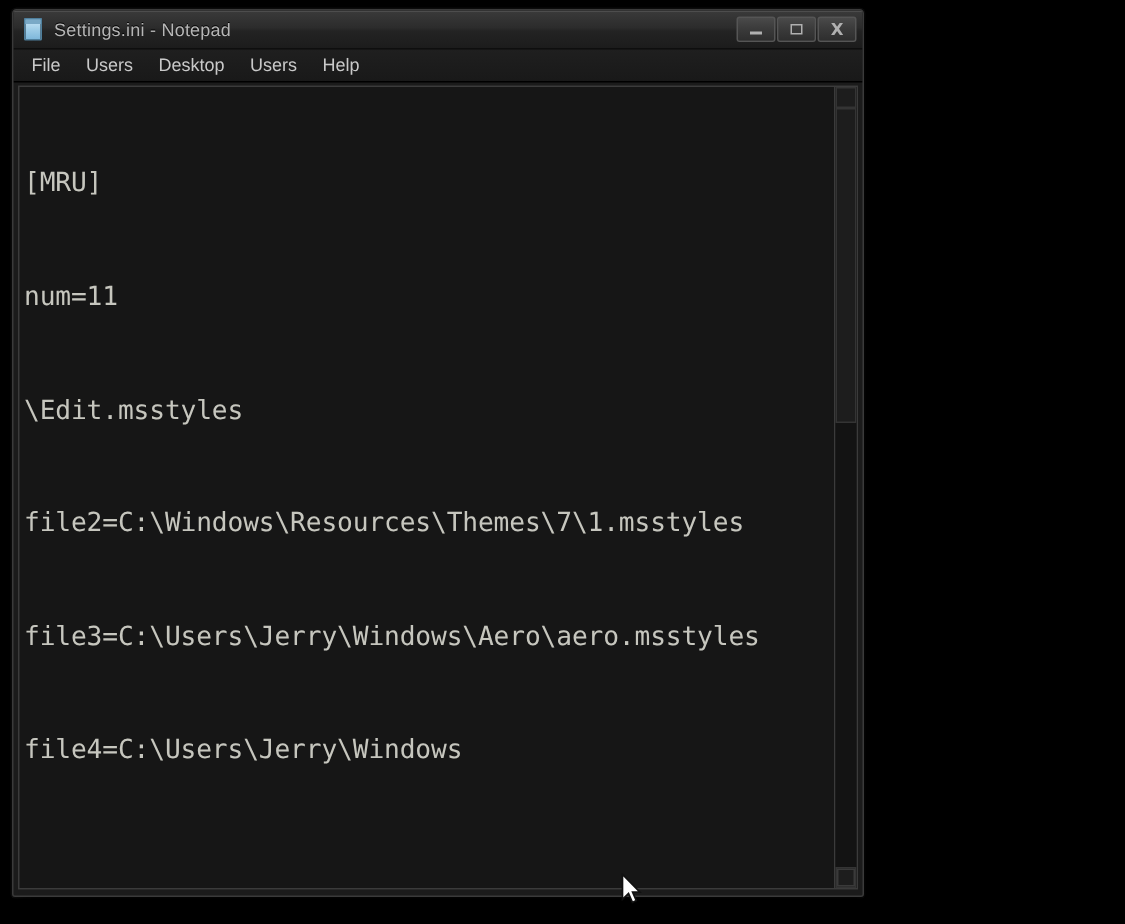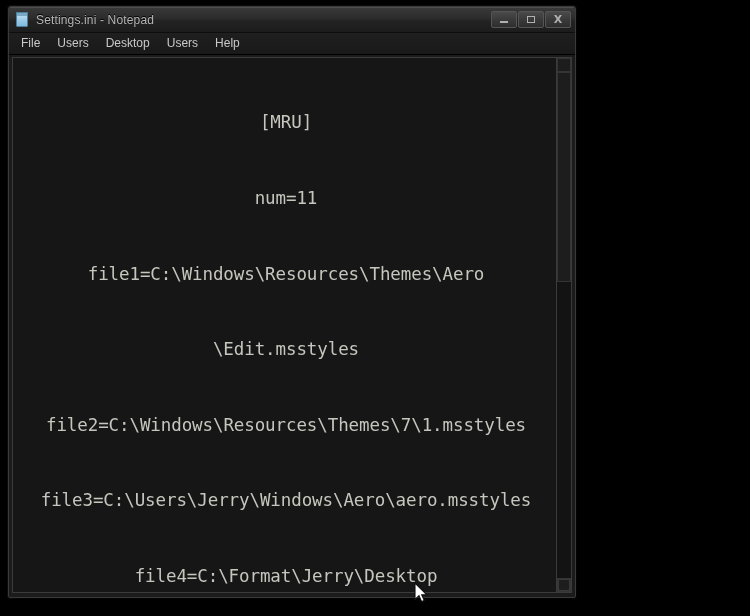--- a/index.html
+++ b/index.html
@@ -161,21 +161,21 @@
     padding: 2px 0 0 3px;
     font-family: "DejaVu Sans Mono", "Liberation Mono", monospace;
     font-size: 17.5px;
     line-height: 25.2px;
     color: #c6c6be;
     white-space: pre;
     overflow: hidden;
     position: relative;
     letter-spacing: -0.1px;
   }
-  .line { height: 25.2px; text-align: center; }
+  .line { height: 25.2px; }
 
   
   #scrollbar {
     width: 15px;
     min-width: 15px;
     background: #151515;
     border-left: 1px solid #3b3b3b;
     display: flex;
     flex-direction: column;
     position: relative;
@@ -257,25 +257,24 @@
       <span class="menu-item">Desktop</span>
       <span class="menu-item">Users</span>
       <span class="menu-item">Help</span>
     </div>
 
     <div id="editor-wrap">
 
       <div id="text-area">
         <div class="line">[MRU]</div>
         <div class="line">num=11</div>
-        <div class="line">file1=C:\Windows\Resources\Themes\Aero</div>
         <div class="line">\Edit.msstyles</div>
         <div class="line">file2=C:\Windows\Resources\Themes\7\1.msstyles</div>
         <div class="line">file3=C:\Users\Jerry\Windows\Aero\aero.msstyles</div>
-        <div class="line">file4=C:\Format\Jerry\Desktop</div>
+        <div class="line">file4=C:\Users\Jerry\Windows</div>
         
         
         
         
         
         
         
         
         
         

